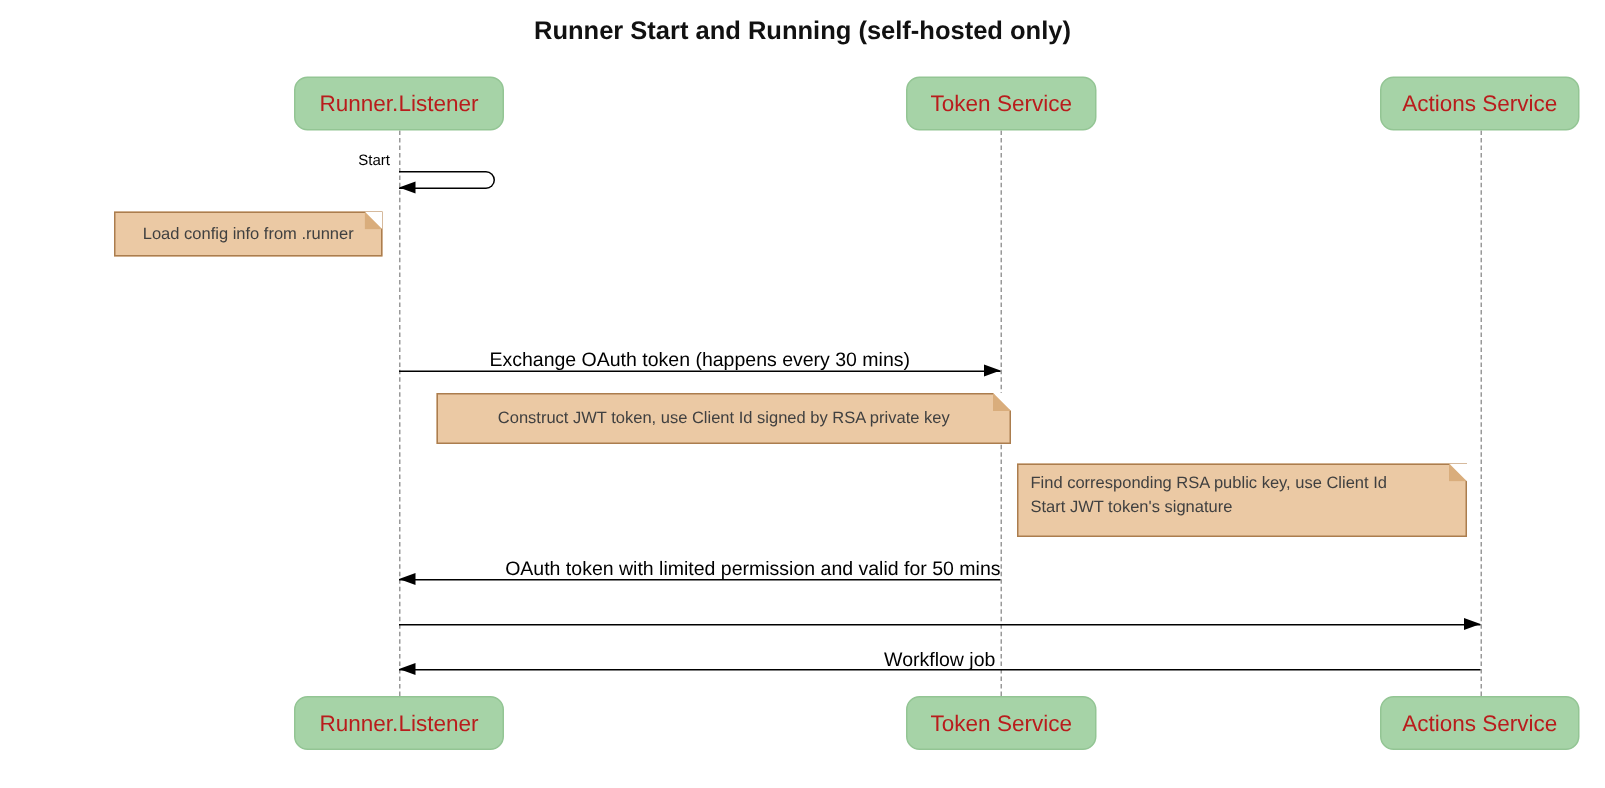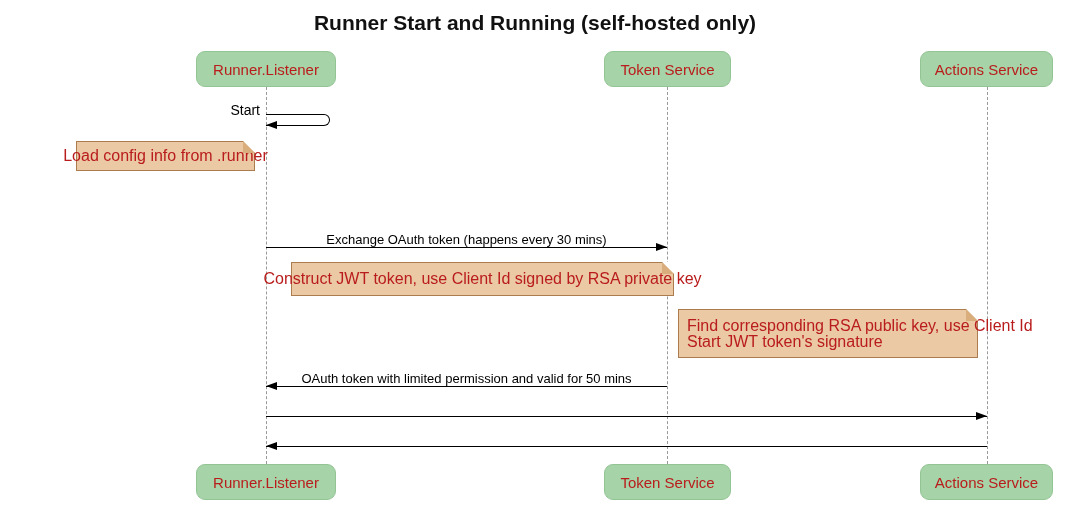--- a/index.html
+++ b/index.html
@@ -9,21 +9,21 @@
     height: 525px;
     background: #ffffff;
     font-family: "Liberation Sans", sans-serif;
     color: #000;
     overflow: hidden;
   }
   .title {
     position: absolute;
     left: 0; top: 11px; width: 1070px;
     text-align: center;
-    font-size: 21px;
+    font-size: 17px;
     font-weight: bold;
     color: #111;
   }
   .lifeline {
     position: absolute;
     width: 0;
     border-left: 1px dashed var(--lifeline, #999999);
   }
   .actor {
     position: absolute;
@@ -64,37 +64,37 @@
     border-right: 11px solid var(--arrow, #000);
   }
   .self-loop {
     position: absolute;
     box-sizing: border-box;
     border: 1.4px solid var(--arrow, #000);
     border-left: none;
     border-radius: 0 9px 9px 0;
     background: transparent;
   }
-  .start-label { text-align: right; font-size: 14px; }
+  .start-label { text-align: right; font-size: 10px; }
   .note {
     position: absolute;
     background: var(--note-fill, #ebc9a4);
     border: 1px solid var(--note-border, #ab7d4e);
     box-sizing: border-box;
-    font-size: 16px;
-    color: #b91c1c;
+    font-size: 11px;
+    color: #404040;
     display: flex;
     align-items: center;
     justify-content: center;
     white-space: nowrap;
   }
   .note.left-text {
-    justify-content: center;
+    justify-content: flex-start;
     align-items: flex-start;
-    padding: 18px 8px;
+    padding: 4px 8px;
     flex-direction: column;
     line-height: 16px;
   }
   .fold { position: absolute; top: -1px; right: -1px; width: 12px; height: 12px; }
   .fold .cover {
     position: absolute; left: 0; top: 0; width: 12px; height: 12px;
     background: #ffffff;
     clip-path: polygon(0 0, 100% 0, 100% 100%);
   }
   .fold .flap {
@@ -150,23 +150,24 @@
 
   <div class="note left-text" style="left:678px; top:309px; width:300px; height:49px;">
     <span>Find corresponding RSA public key, use Client Id</span>
     <span>Start JWT token's signature</span>
     <div class="fold">
         <div class="cover"></div>
         <div class="flap"></div>
       </div>
   </div>
 
-  <div class="msg-label" style="left:266px; top:371px; width:401px;">OAuth token with limited permission and valid for 50 mins</div>
+  <div class="msg-label" style="left:266px; top:371px; width:401px;text-align:right;">OAuth token with limited permission and valid for 50 mins</div>
   <div class="msg-line" style="left:266px; top:386px; width:401px;"></div>
   <div class="arrow-left" style="left:266px; top:382px;"></div>
 
   <div class="msg-line" style="left:266px; top:416px; width:721px;"></div>
   <div class="arrow-right" style="left:976px; top:412px;"></div>
 
+  <div class="msg-label" style="left:266px; top:432px; width:721px;">Workflow job</div>
   <div class="msg-line" style="left:266px; top:446px; width:721px;"></div>
   <div class="arrow-left" style="left:266px; top:442px;"></div>
 
 </div>
 
 </body></html>

